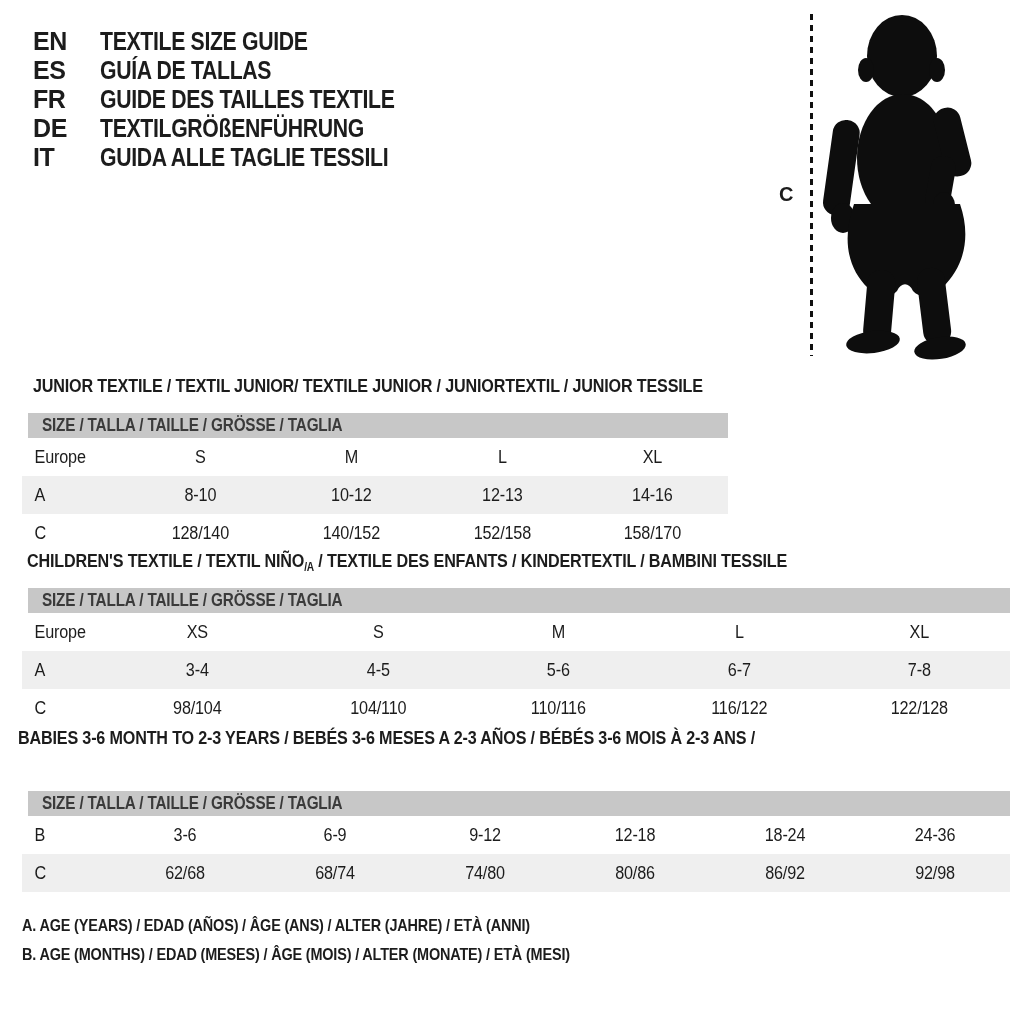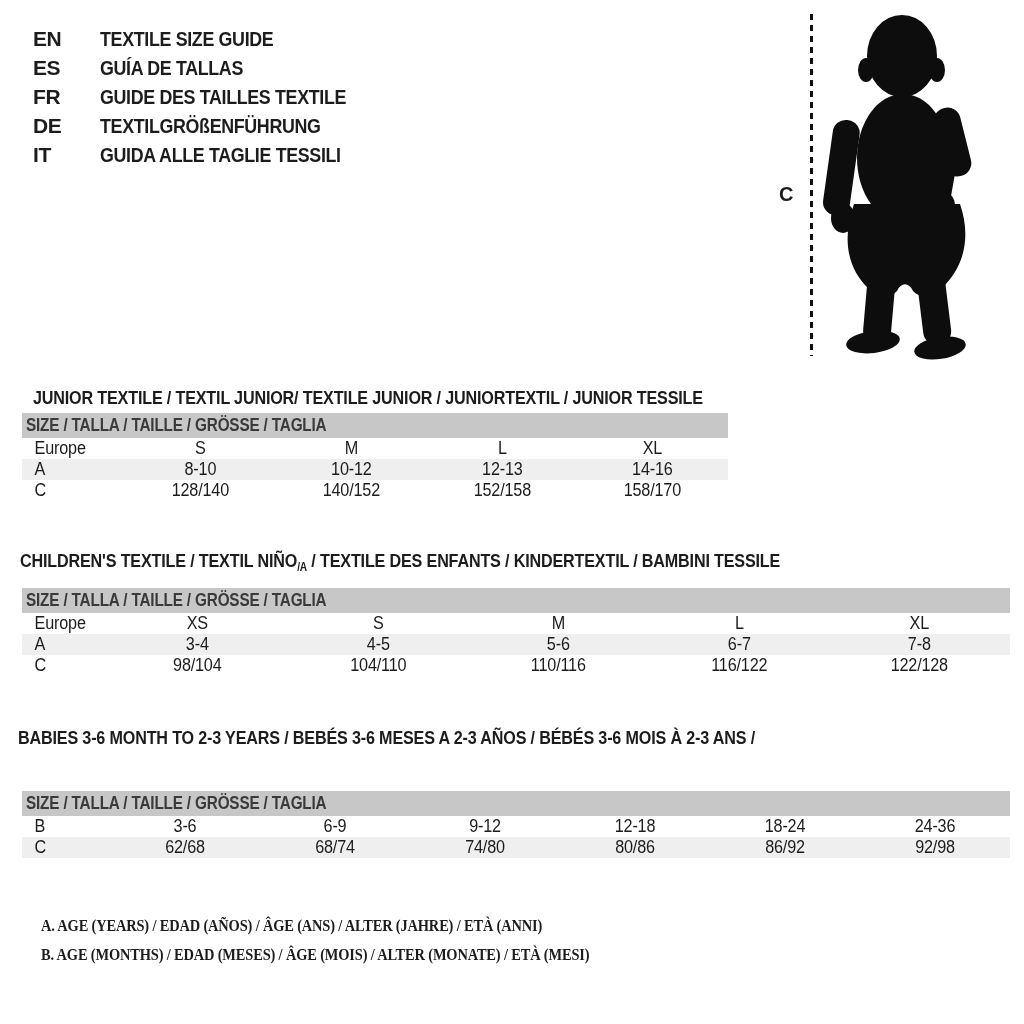--- a/index.html
+++ b/index.html
@@ -10,54 +10,54 @@
     -webkit-font-smoothing:antialiased;
   }
   #canvas { position:relative; width:1024px; height:1024px; overflow:hidden; background:#fff; }
   .abs { position:absolute; }
 
   
   .cond { display:inline-block; transform:scaleX(0.85); transform-origin:0 50%; white-space:nowrap; }
 
   
   .lang-block { left:33px; top:27px; }
-  .lang-row { display:flex; height:29px; align-items:flex-start; font-weight:700; font-size:21px; letter-spacing:-0.4px; }
+  .lang-row { display:flex; height:29px; align-items:flex-start; font-weight:700; font-size:25px; letter-spacing:-0.4px; }
   .lang-code { width:67px; flex:none; }
 
   
   .dotline { left:810px; top:14px; width:3px; height:342px;
     background-image:repeating-linear-gradient(to bottom,#101010 0 6px, transparent 6px 11px); }
   .height-label { left:779px; top:183px; font-size:20px; font-weight:700; }
   .figure-svg { left:820px; top:8px; }
 
   
   .sec-title { font-weight:700; font-size:19px; letter-spacing:-0.2px; white-space:nowrap; }
   .subscript { font-size:12px; vertical-align:-4px; }
 
   
   .table { background:#fff; }
   .t-header { height:25px; background:#c7c7c7; display:flex; align-items:center;
-    padding-left:4px; font-weight:700; font-size:18px; color:#3a3a3a; letter-spacing:-0.2px; }
-  .t-row { display:grid; height:21px; align-items:center; font-size:18px; letter-spacing:-0.2px; }
+    padding-left:14px; font-weight:700; font-size:18px; color:#3a3a3a; letter-spacing:-0.2px;margin-left:6px; }
+  .t-row { display:grid; height:38px; align-items:center; font-size:18px; letter-spacing:-0.2px; }
   .rows .t-row:nth-child(even) { background:#efefef; }
   .cell { text-align:center; display:inline-block; transform:scaleX(0.9); }
   .cell.rowlabel { text-align:left; padding-left:14px; transform-origin:0 50%; }
   .junior   .t-row { grid-template-columns:103px repeat(4,1fr); }
   .children .t-row { grid-template-columns:85px  repeat(5,1fr); }
   .babies   .t-row { grid-template-columns:88px  repeat(6,1fr); }
   #tbl-junior   { left:22px; top:413px; width:706px; }
   #tbl-children { left:22px; top:588px; width:988px; }
   #tbl-babies   { left:22px; top:791px; width:988px; }
 
-  #title-junior   { left:33px; top:387px;text-align:right; }
-  #title-children { left:20px; top:550px; }
+  #title-junior   { left:33px; top:375px;text-align:right; }
+  #title-children { left:27px; top:550px; }
   #title-babies   { left:18px; top:723px; line-height:29px; }
 
   
-  .footnotes { left:41px; top:911px;font-family:Liberation Serif, serif; }
+  .footnotes { left:22px; top:911px; }
   .fn { height:29px; display:flex; align-items:center; font-weight:700; font-size:17px; letter-spacing:-0.2px; }
 </style>
 </head>
 <body>
 
 <div id="canvas">
 
   <div class="abs lang-block">
     <div class="lang-row">
       <span class="lang-code">EN</span>

